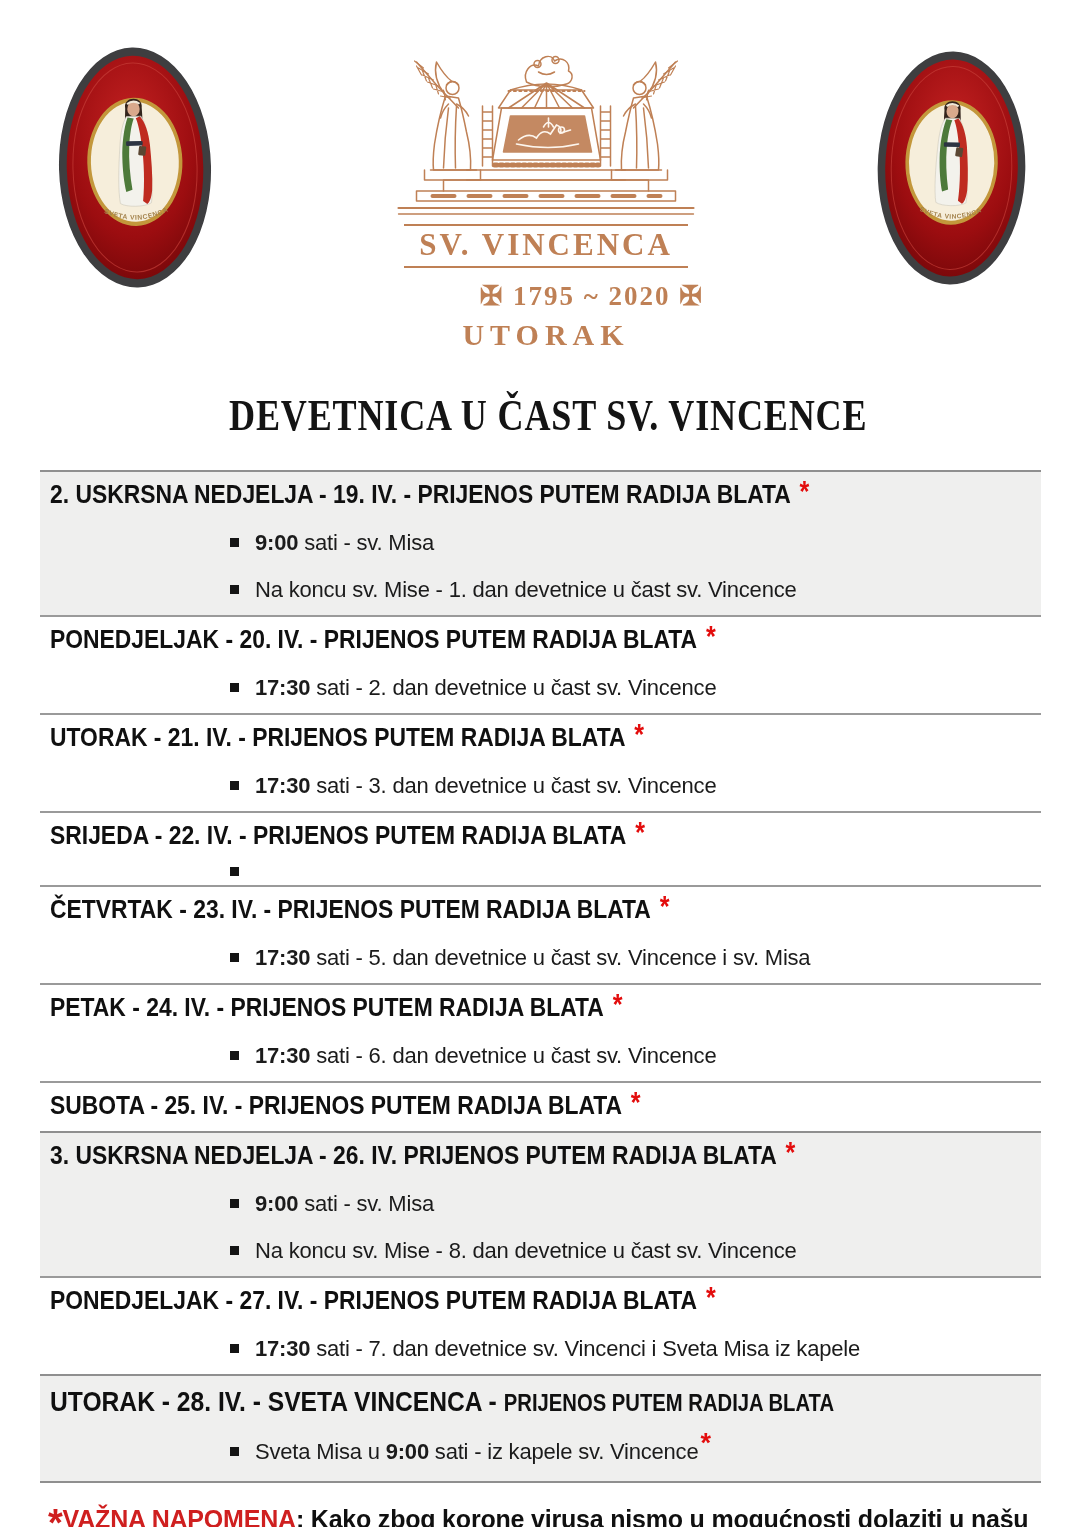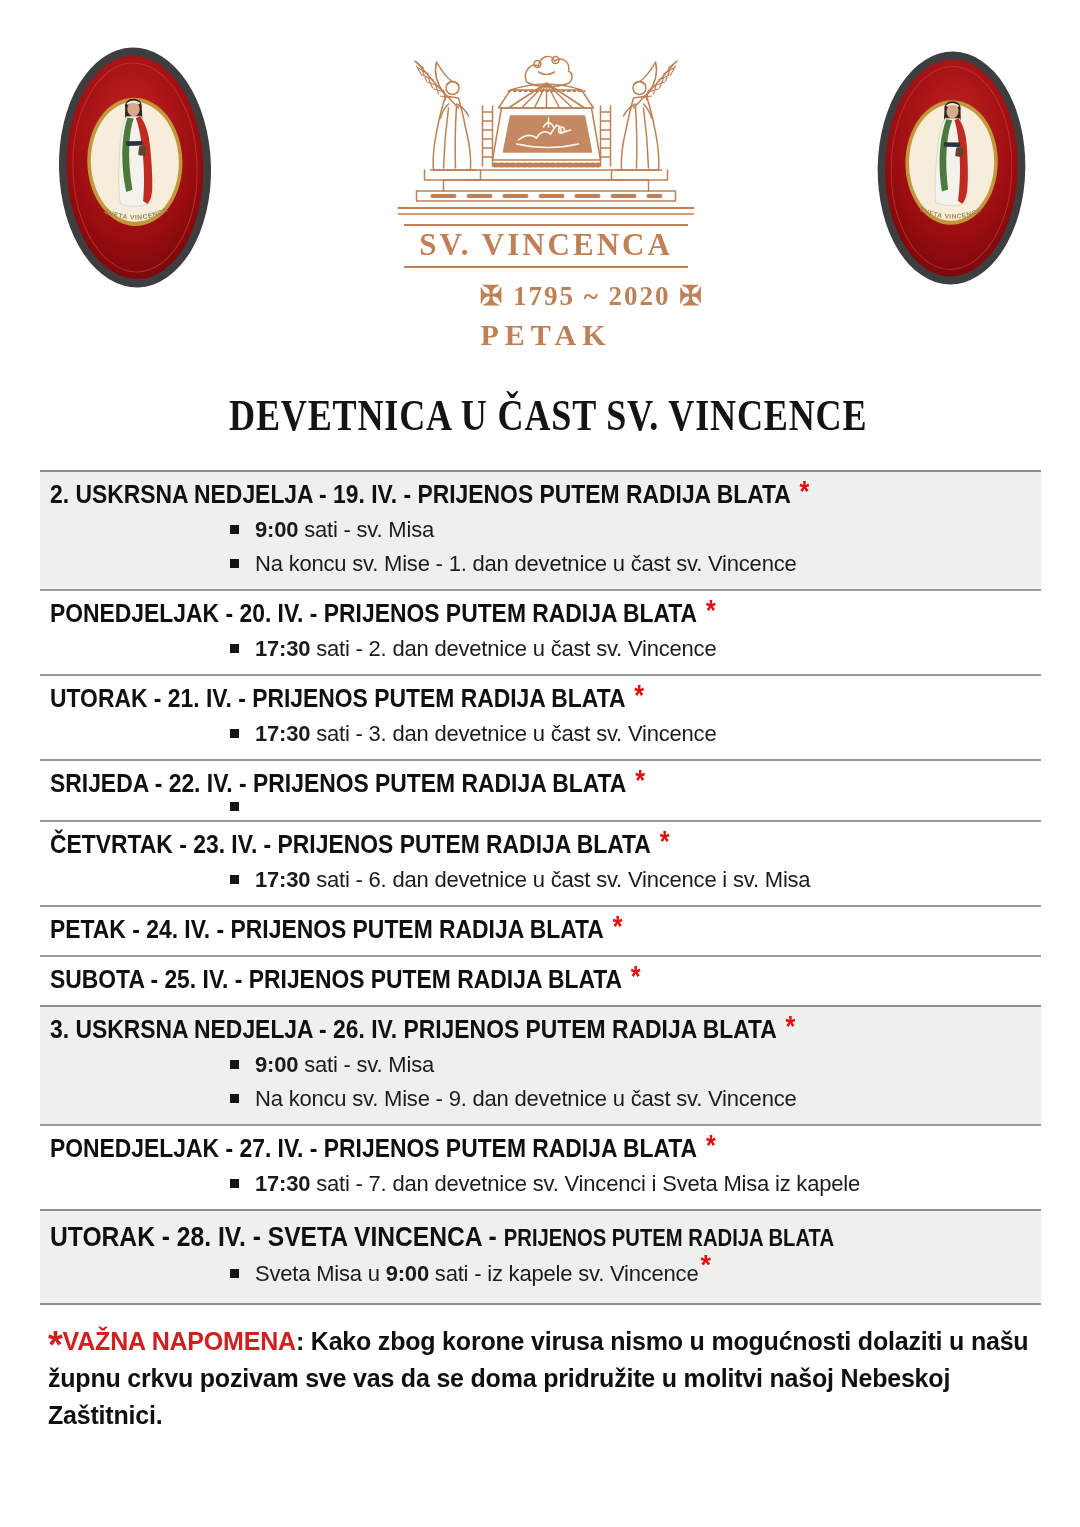--- a/index.html
+++ b/index.html
@@ -31,21 +31,21 @@
   .schedule { margin:0 39px 0 40px; }
   .sec { border-top:2px solid var(--c-line); background:#fff; padding:5px 10px 9px 10px; }
   .sec.shaded { background:var(--c-band); border-top-color:#8f8f8f; }
   .sec.sec-last { border-bottom:2.5px solid #8f8f8f; padding-top:8px; padding-bottom:13px; }
   .hdr { transform:scaleX(0.88); transform-origin:0 50%; width:max-content; white-space:nowrap;
     font-weight:bold; font-size:26px; line-height:32px; color:#101010; letter-spacing:0; }
   .sec-last .hdr { font-size:28px; line-height:34px; }
   .hdr-sub { font-size:23px; margin-left:8px; }
   .hdr-star { color:var(--c-red); font-size:1.1em; position:relative; top:-2px; margin-left:2px; }
   .bullets { margin-left:180px; padding-top:1px; }
-  .b-row { display:flex; align-items:center; font-size:22px; line-height:32px; color:#1b1b1b; letter-spacing:-0.2px; }
+  .b-row { display:flex; align-items:center; font-size:22px; line-height:32px; color:#1b1b1b; letter-spacing:-0.2px;margin-top:13px; }
   .b-marker { flex:none; width:9px; height:9px; background:#141414; margin-right:16px; margin-top:1px; }
   .b-text { white-space:nowrap; }
   .b-time { font-weight:bold; }
   .b-star { color:var(--c-red); font-weight:bold; font-size:27px; position:relative; top:-7px; margin-left:2px; }
   
   .note { margin:18px 42px 0 48px; font-weight:bold; font-size:25px; line-height:37px; color:#101010; letter-spacing:-0.2px; }
   .note-star { color:var(--c-note_red); font-size:38px; vertical-align:-8px; line-height:0; }
   .note-label { color:var(--c-note_red); }
 </style>
 </head>
@@ -139,21 +139,21 @@
 
         <g fill="none" stroke="#fdf6ee" stroke-width="1.6" stroke-linecap="round">
           <path d="M128,96 q32,7 62,0"></path>
           <path d="M130,92 q10,-8 18,-2 q6,-10 14,-4 l6,-9 q6,2 4,8 l10,-3"></path>
           <circle cx="173" cy="82" r="3"></circle>
           <path d="M155,79 q5,-9 10,0 M160,70 v9"></path>
         </g>
       </svg>
       <div class="emblem-name">SV. VINCENCA</div>
       <div class="emblem-years">✠ 1795 ~ 2020 ✠</div>
-      <div class="emblem-place">PETAK</div>
+      <div class="emblem-place">UTORAK</div>
     </div>
 
     <svg class="medallion right" viewBox="0 0 150 235">
       <defs>
         <radialGradient id="mbodyR" cx="52%" cy="34%" r="85%">
           <stop offset="0%" stop-color="#c42222"></stop>
             <stop offset="55%" stop-color="#9c0d10"></stop>
             <stop offset="100%" stop-color="#5e0405"></stop>
         </radialGradient>
       </defs>
@@ -224,43 +224,49 @@
           <span class="b-marker"></span>
         </div>
       </div>
     </section>
 
     <section class="sec">
       <div class="hdr"><span>ČETVRTAK - 23. IV. - PRIJENOS PUTEM RADIJA BLATA</span><span class="hdr-sub"></span><span class="hdr-star">*</span></div>
       <div class="bullets">
         <div class="b-row">
           <span class="b-marker"></span>
-          <span class="b-text"><span></span><span class="b-time">17:30</span><span> sati - 6. dan devetnice u čast sv. Vincence i sv. Misa</span><span class="b-star"></span></span>
+          <span class="b-text"><span></span><span class="b-time">17:30</span><span> sati - 5. dan devetnice u čast sv. Vincence i sv. Misa</span><span class="b-star"></span></span>
         </div>
       </div>
     </section>
 
     <section class="sec">
       <div class="hdr"><span>PETAK - 24. IV. - PRIJENOS PUTEM RADIJA BLATA</span><span class="hdr-sub"></span><span class="hdr-star">*</span></div>
+      <div class="bullets">
+        <div class="b-row">
+          <span class="b-marker"></span>
+          <span class="b-text"><span></span><span class="b-time">17:30</span><span> sati - 6. dan devetnice u čast sv. Vincence</span><span class="b-star"></span></span>
+        </div>
+      </div>
     </section>
 
     <section class="sec">
       <div class="hdr"><span>SUBOTA - 25. IV. - PRIJENOS PUTEM RADIJA BLATA</span><span class="hdr-sub"></span><span class="hdr-star">*</span></div>
     </section>
 
     <section class="sec shaded">
       <div class="hdr"><span>3. USKRSNA NEDJELJA - 26. IV. PRIJENOS PUTEM RADIJA BLATA</span><span class="hdr-sub"></span><span class="hdr-star">*</span></div>
       <div class="bullets">
         <div class="b-row">
           <span class="b-marker"></span>
           <span class="b-text"><span></span><span class="b-time">9:00</span><span> sati - sv. Misa</span><span class="b-star"></span></span>
         </div>
         <div class="b-row">
           <span class="b-marker"></span>
-          <span class="b-text"><span></span><span class="b-time"></span><span>Na koncu sv. Mise - 9. dan devetnice u čast sv. Vincence</span><span class="b-star"></span></span>
+          <span class="b-text"><span></span><span class="b-time"></span><span>Na koncu sv. Mise - 8. dan devetnice u čast sv. Vincence</span><span class="b-star"></span></span>
         </div>
       </div>
     </section>
 
     <section class="sec">
       <div class="hdr"><span>PONEDJELJAK - 27. IV. - PRIJENOS PUTEM RADIJA BLATA</span><span class="hdr-sub"></span><span class="hdr-star">*</span></div>
       <div class="bullets">
         <div class="b-row">
           <span class="b-marker"></span>
           <span class="b-text"><span></span><span class="b-time">17:30</span><span> sati - 7. dan devetnice sv. Vincenci i Sveta Misa iz kapele</span><span class="b-star"></span></span>

